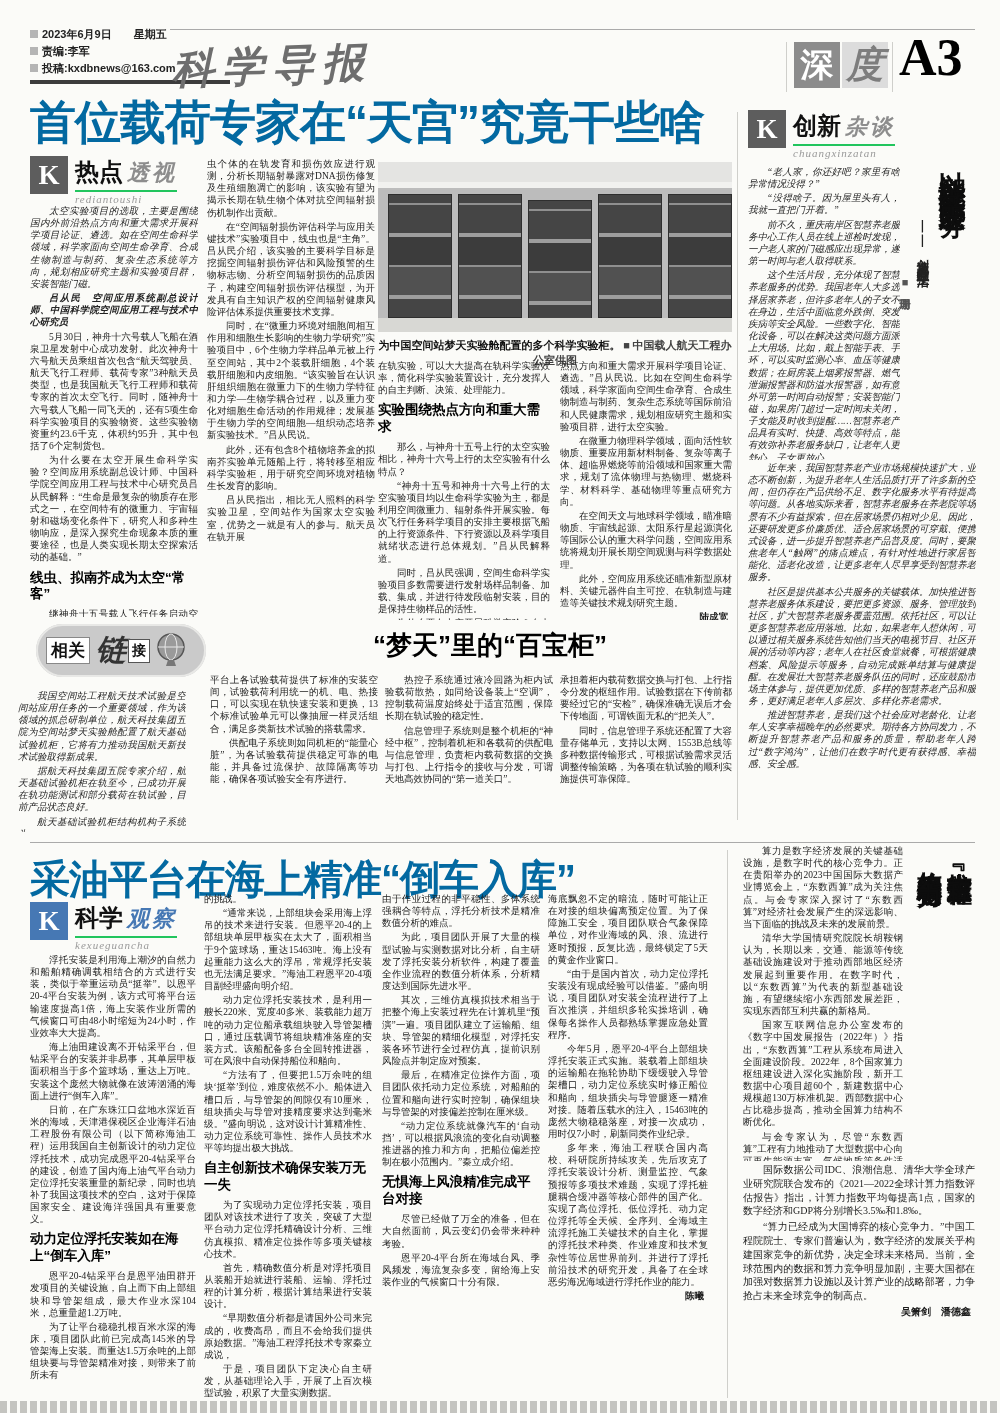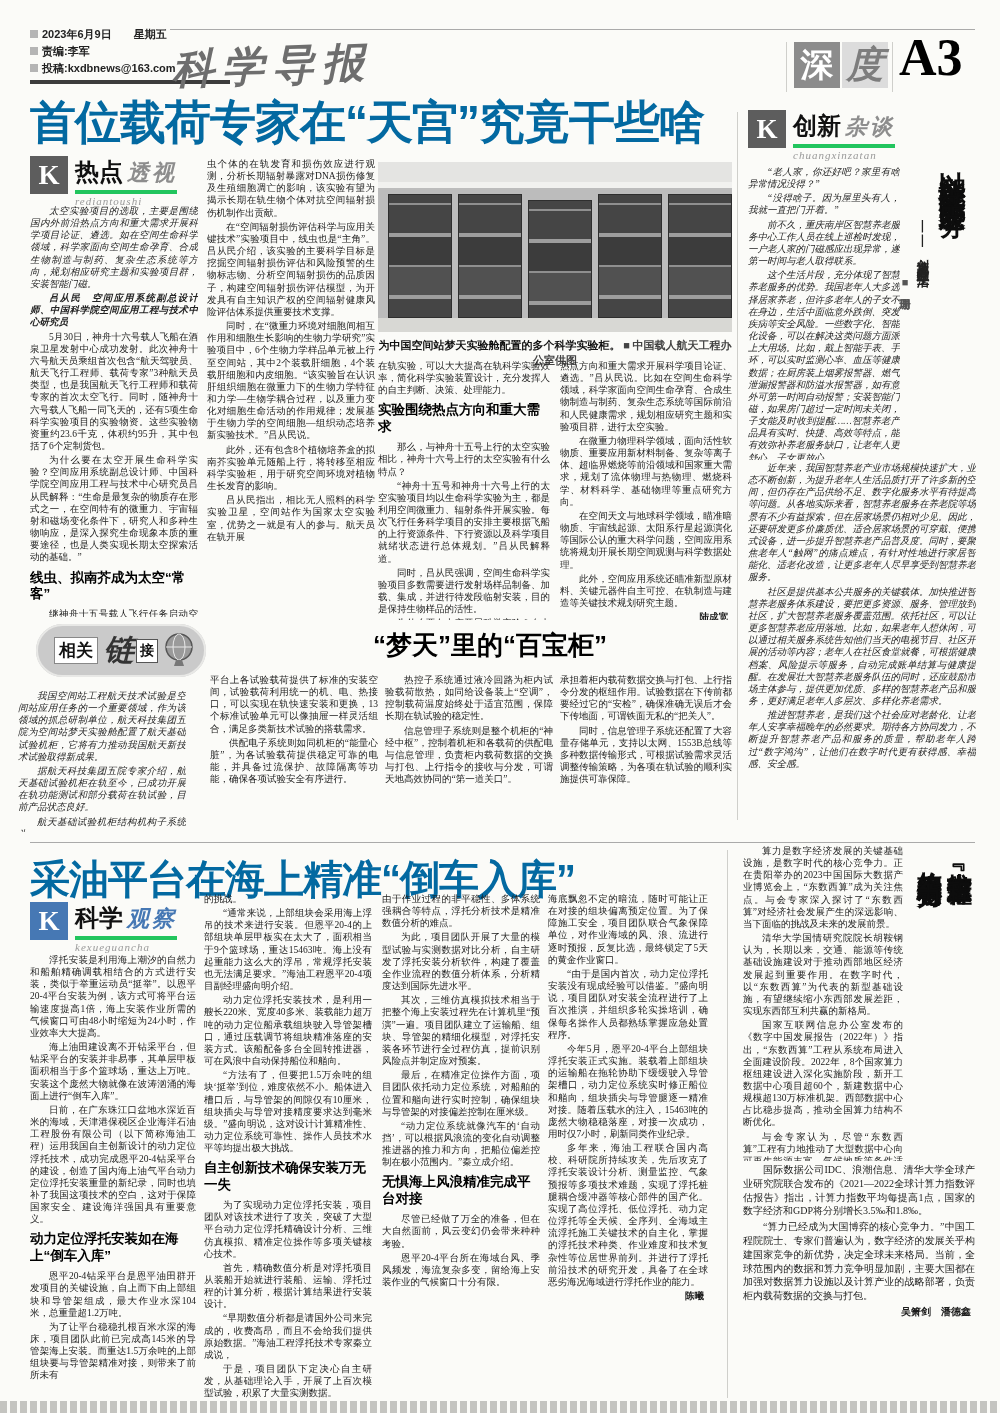--- a/index.html
+++ b/index.html
@@ -24,21 +24,21 @@
   
   .kicker{display:flex;align-items:flex-start;}
   .kbox{width:38px;height:38px;display:flex;align-items:center;justify-content:center;
         background:#5d5d5d;color:#fff;font-family:"Liberation Serif",serif;
         font-weight:bold;font-size:27px;flex:0 0 auto;}
   .kbox.blue{background:#4678b4;}
   .kright{margin-left:7px;}
   .kt1{font-family:"Liberation Sans","DejaVu Sans",sans-serif;font-weight:900;font-size:24px;color:#111;}
   .kt2{font-style:italic;font-weight:bold;font-size:22px;color:#8d8d8d;letter-spacing:3px;margin-left:4px;}
   .kt2.blue{color:#4678b4;}
-  .kpy{font-style:italic;font-size:11px;color:#999;letter-spacing:1px;border-top:4px solid #22c55e;
+  .kpy{font-style:italic;font-size:11px;color:#999;letter-spacing:1px;border-top:2px solid #22c55e;
        margin-top:2px;padding-top:1px;}
   
   .col{font-size:9.5px;line-height:1.28;text-align:justify;overflow:hidden;color:#1b1b1b;}
   .col p{margin:0 0 2px;text-indent:2em;}
   .col p.noind{text-indent:0;}
   .kai{font-style:italic;color:#232323;}
   .byline{font-weight:bold;}
   .subhead{font-family:"Liberation Sans","DejaVu Sans",sans-serif;font-weight:bold;font-size:13.5px;
            line-height:1.25;text-indent:0 !important;margin:6px 0 5px !important;color:#000;text-align:left;}
   .author{text-align:right;font-weight:bold;text-indent:0 !important;padding-right:4px;}
@@ -47,21 +47,21 @@
   .photo .sky{position:absolute;left:0;top:0;right:0;height:24px;background:#e4e4e2;}
   .photo .rail{position:absolute;left:0;top:20px;right:0;height:6px;background:#f1f1ef;}
   .photo .floor{position:absolute;left:0;bottom:0;right:0;height:14px;background:#d8d8d4;}
   .rack{position:absolute;top:32px;width:62px;height:122px;background:#454545;
         background-image:linear-gradient(#454545 0 8px,#8f8f8f 8px 10px,#454545 10px 38px,#9d9d9d 38px 42px,
         #3c3c3c 42px 70px,#8f8f8f 70px 72px,#515151 72px 100px,#9d9d9d 100px 104px,#454545 104px 122px);
         border:1px solid #2e2e2e;}
   .caption{font-size:11px;font-weight:bold;text-align:center;color:#111;}
   
   .relbadge{background:#cacaca;border-radius:28px;display:flex;align-items:center;
-            padding:6px 10px;box-shadow:inset 0 0 0 2px #e8e8e6;justify-content:flex-end;}
+            padding:6px 10px;box-shadow:inset 0 0 0 2px #e8e8e6;}
   .relt1{font-family:"Liberation Sans","DejaVu Sans",sans-serif;font-weight:900;font-size:17px;color:#111;background:#fff;
          padding:1px 4px;border:1px solid #888;}
   .relt2{font-style:italic;font-weight:900;font-size:30px;color:#333;margin:0 2px 0 6px;}
   .relt3{font-family:"Liberation Sans","DejaVu Sans",sans-serif;font-weight:bold;font-size:14px;color:#111;
          border:1px solid #555;background:#fff;padding:2px 3px;}
   
   .vtext{writing-mode:vertical-rl;}
   .vh{font-family:"Liberation Sans","DejaVu Sans",sans-serif;font-weight:900;color:#0d0d0d;}
   .footerband{background:repeating-linear-gradient(90deg,#c4c4c0 0 7px,#fbfbf8 7px 10px);}
   .vdiv{background:#cfcfcb;width:1px;}
@@ -260,19 +260,19 @@
     <p>清华大学国情研究院院长胡鞍钢认为，长期以来，交通、能源等传统基础设施建设对于推动西部地区经济发展起到重要作用。在数字时代，以“东数西算”为代表的新型基础设施，有望继续缩小东西部发展差距，实现东西部互利共赢的新格局。</p>
     <p>国家互联网信息办公室发布的《数字中国发展报告（2022年）》指出，“东数西算”工程从系统布局进入全面建设阶段。2022年，8个国家算力枢纽建设进入深化实施阶段，新开工数据中心项目超60个，新建数据中心规模超130万标准机架。西部数据中心占比稳步提高，推动全国算力结构不断优化。</p>
     <p>与会专家认为，尽管“东数西算”工程有力地推动了大型数据中心向可再生能源丰富、气候地质等条件适宜的区域布局，极大缓解了东西部数据算力供给失衡问题，但其实际应用效果仍受到技术、调度、运营、安全等多重因素的制约。</p>
   </div>
 
   <div class="abs vtext vh" style="left:944px;top:852px;height:330px;font-size:25px;letter-spacing:1px;">大力推进『东数西算』工程</div>
   <div class="abs vtext vh" style="left:914px;top:852px;height:330px;font-size:25px;letter-spacing:1px;">构筑未来发展核心竞争力</div>
 
   <div class="abs col" style="left:743px;top:1163px;width:232px;height:240px;font-size:10px;line-height:1.38;">
     <p>国际数据公司IDC、浪潮信息、清华大学全球产业研究院联合发布的《2021—2022全球计算力指数评估报告》指出，计算力指数平均每提高1点，国家的数字经济和GDP将分别增长3.5‰和1.8‰。</p>
-    <p>“算力已经成为大国博弈的核心竞争力。”中国工程院院士、专家们普遍认为，数字经济的发展关乎构建国家竞争的新优势，决定全球未来格局。当前，全球范围内的数据和算力竞争明显加剧，主要大国都在加强对数据算力设施以及计算产业的战略部署，负责柜内载荷数据的交换与打包。</p>
+    <p>“算力已经成为大国博弈的核心竞争力。”中国工程院院士、专家们普遍认为，数字经济的发展关乎构建国家竞争的新优势，决定全球未来格局。当前，全球范围内的数据和算力竞争明显加剧，主要大国都在加强对数据算力设施以及计算产业的战略部署，力争抢占未来全球竞争的制高点。</p>
     <p class="author">吴箫剑　潘德鑫</p>
   </div>
 
   <div class="abs footerband" style="left:0;top:1401px;width:1000px;height:12px;"></div>
 
 </div>
 
 </body></html>

